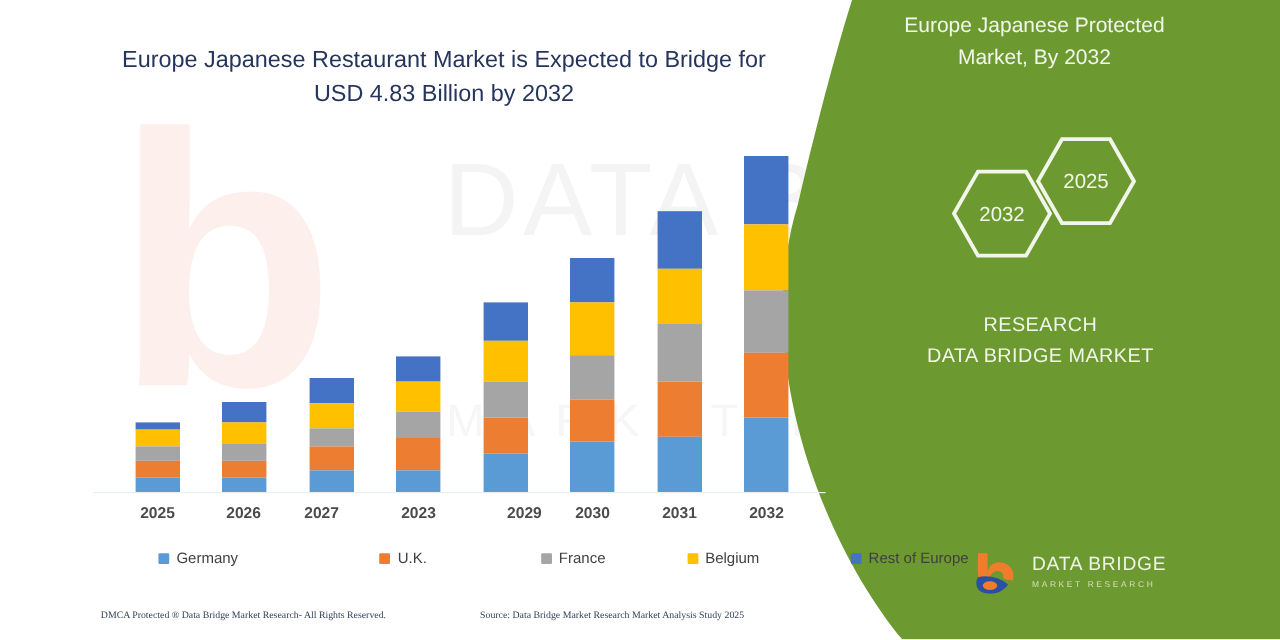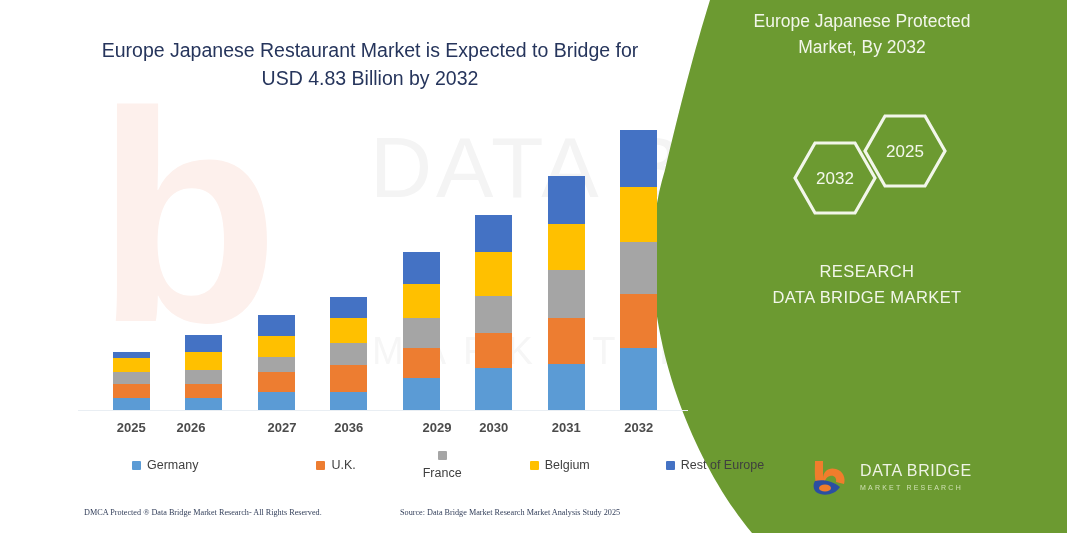--- a/index.html
+++ b/index.html
@@ -211,40 +211,40 @@
         <div class="bar" style="left: 525.25px;">
           <div class="seg" style="background: rgb(91, 155, 213); height: 62px;"></div>
           <div class="seg" style="background: rgb(237, 125, 49); height: 54px;"></div>
           <div class="seg" style="background: rgb(165, 165, 165); height: 52px;"></div>
           <div class="seg" style="background: rgb(255, 192, 0); height: 55px;"></div>
           <div class="seg" style="background: rgb(68, 114, 196); height: 57px;"></div>
         </div>
       </div>
     <div class="xlabels" id="xlabels">
         <div class="xlabel" style="left: 6.25px;">2025</div>
-        <div class="xlabel" style="left: 66px;">2026</div>
-        <div class="xlabel" style="left: 157px;">2027</div>
-        <div class="xlabel" style="left: 223.75px;">2036</div>
+        <div class="xlabel" style="left: 78px;">2026</div>
+        <div class="xlabel" style="left: 143px;">2027</div>
+        <div class="xlabel" style="left: 223.75px;">2023</div>
         <div class="xlabel" style="left: 312px;">2029</div>
         <div class="xlabel" style="left: 368.75px;">2030</div>
         <div class="xlabel" style="left: 441.25px;">2031</div>
         <div class="xlabel" style="left: 513.75px;">2032</div>
       </div>
   </div>
 
   <div class="legend" id="legend">
       <div class="legend-item" style="margin-left: 12px;">
         <span class="swatch" style="background: rgb(91, 155, 213);"></span>
         <span>Germany</span>
       </div>
       <div class="legend-item" style="margin-left: 118px; justify-content: space-between;">
         <span class="swatch" style="background: rgb(237, 125, 49);"></span>
         <span>U.K.</span>
       </div>
-      <div class="legend-item" style="margin-left: 67px; flex-direction: column;">
+      <div class="legend-item" style="margin-left: 95px;">
         <span class="swatch" style="background: rgb(165, 165, 165);"></span>
         <span>France</span>
       </div>
       <div class="legend-item" style="margin-left: 68px;">
         <span class="swatch" style="background: rgb(255, 192, 0);"></span>
         <span>Belgium</span>
       </div>
       <div class="legend-item" style="margin-left: 76px; justify-content: space-between;">
         <span class="swatch" style="background: rgb(68, 114, 196);"></span>
         <span>Rest of Europe</span>

